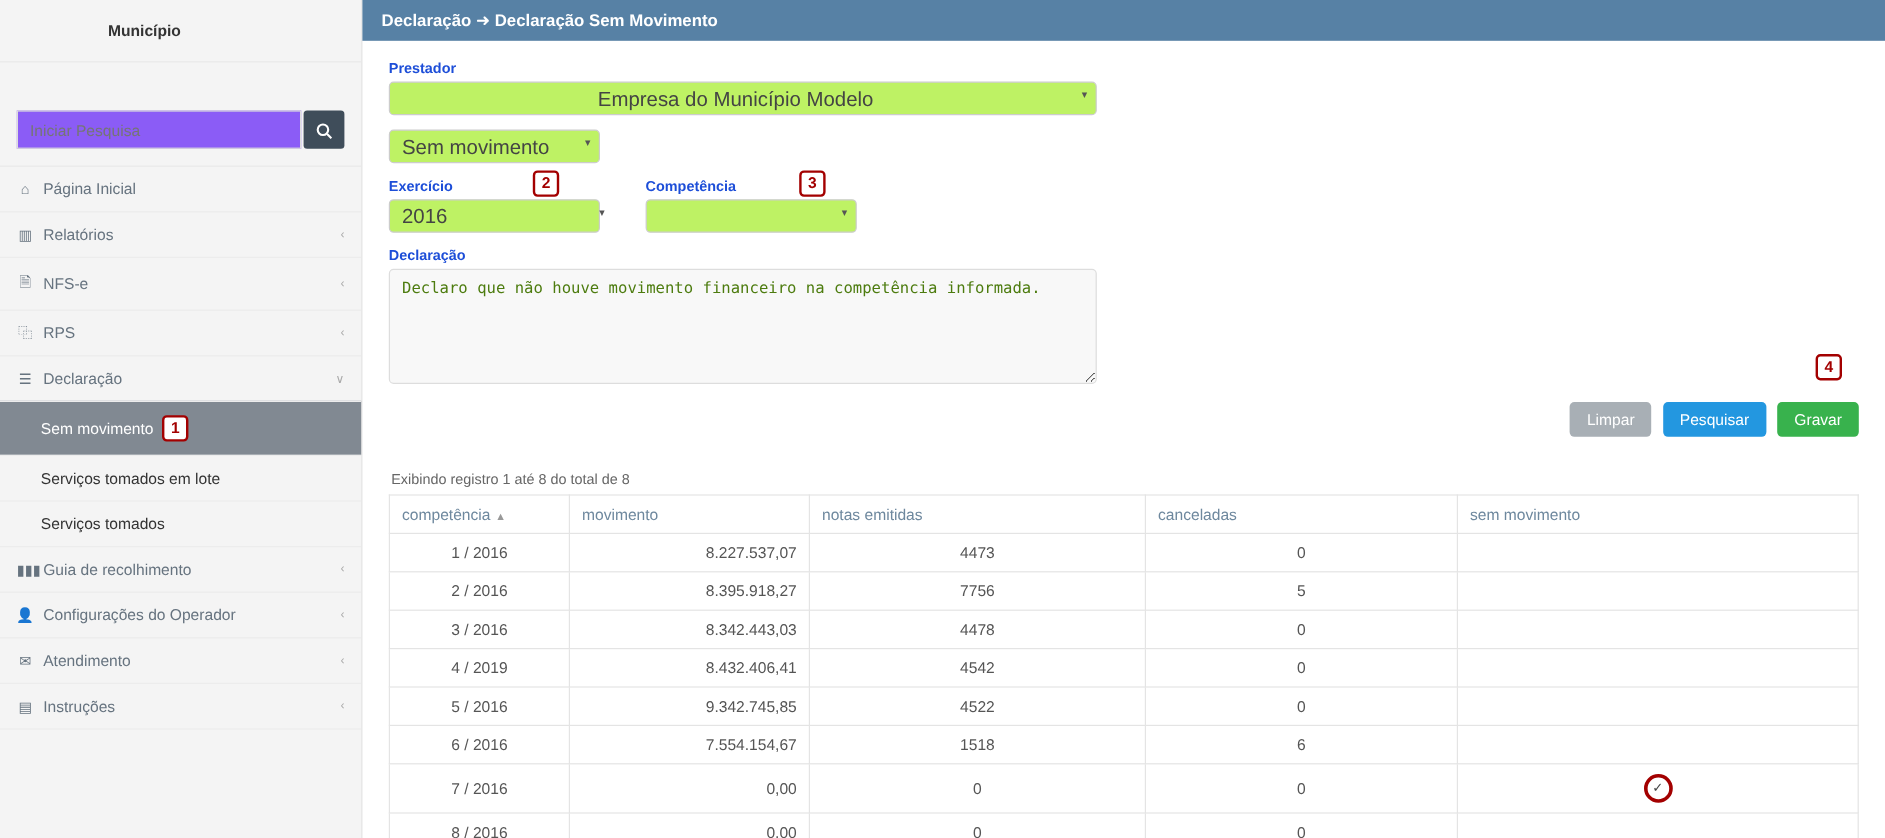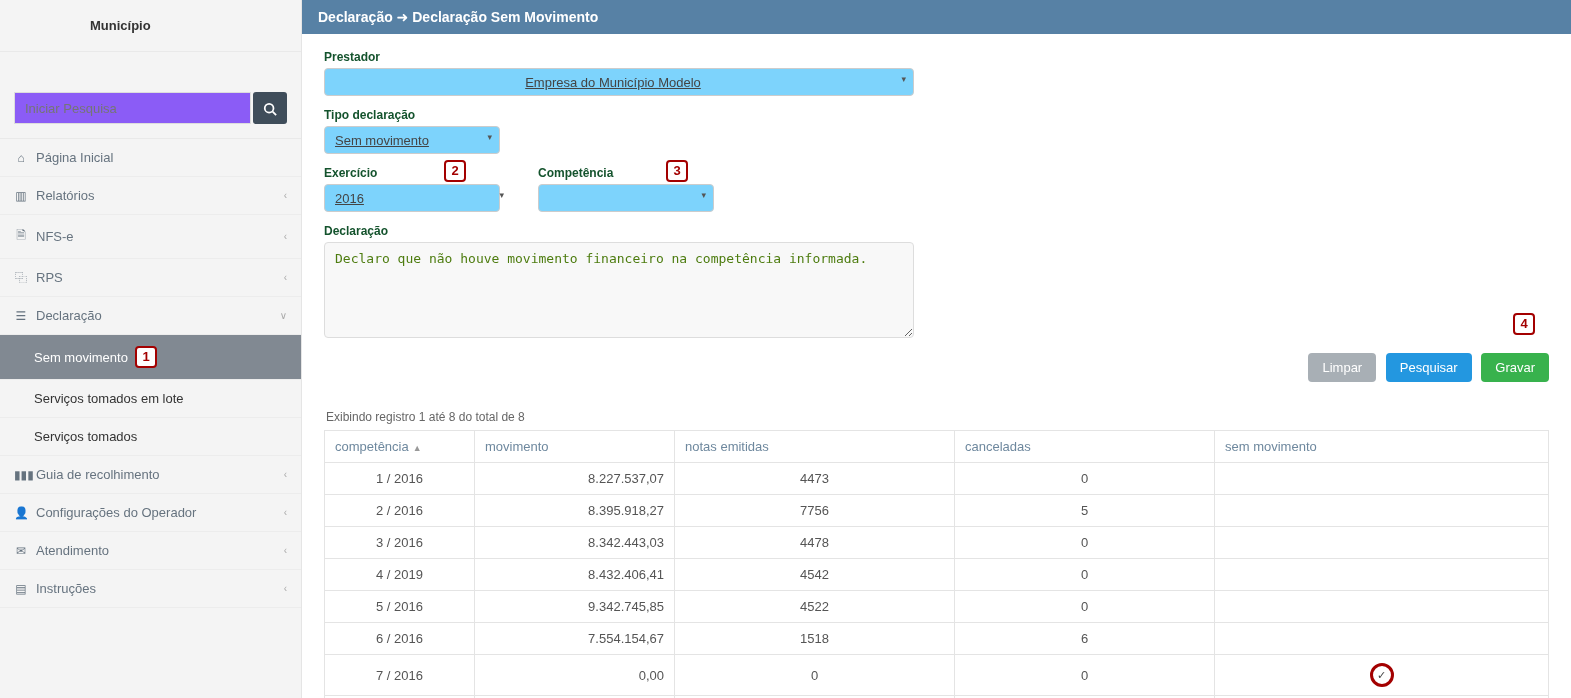--- a/index.html
+++ b/index.html
@@ -21,23 +21,23 @@
     .sb-sub { list-style: none; }
     .sb-sub > li > a { display: flex; align-items: center; padding: 11px 4px 11px 34px; color: #333; text-decoration: none; border-top: 1px solid #ececec; }
     .sb-sub > li.active > a { background: #818992; color: #fff; }
     .marker { display: inline-block; border: 2px solid #a30000; color: #a30000; border-radius: 4px; min-width: 22px; height: 22px; line-height: 18px; text-align: center; font-weight: bold; font-size: 13px; }
 
     
     .main { flex: 1; padding: 0 22px 30px 22px; }
     .page-header { background: #5781a5; color: #fff; padding: 9px 16px; font-size: 14px; margin: 0 -22px 16px -22px; }
     .page-header .bc { font-weight: bold; }
     .form-row { margin-bottom: 12px; }
-    .lbl-top { font-size: 12px; font-weight: bold; color: #14532d; margin-bottom: 4px; display: block; }
+    .lbl-top { font-size: 12px; font-weight: bold; color: #1d4ed8; margin-bottom: 4px; display: block; }
     .select-h { display: inline-block; position: relative; }
-    .select { height: 28px; border: 1px solid #ccc; border-radius: 4px; padding: 0 22px 0 10px; background: #7dd3fc; font-size: 13px; appearance: none; -webkit-appearance: none; color: #444; text-decoration: underline; }
+    .select { height: 28px; border: 1px solid #ccc; border-radius: 4px; padding: 0 22px 0 10px; background: #bef264; font-size: 17px; appearance: none; -webkit-appearance: none; color: #444; }
     .select-h::after { content: "\25BE"; position: absolute; right: 8px; top: 6px; font-size: 9px; color: #555; pointer-events: none; }
     .textarea { width: 100%; min-height: 96px; border: 1px solid #ddd; border-radius: 4px; padding: 8px 10px; font-size: 13px; resize: both; background: #f8f8f8; color: #4d7c0f; }
     .inline-fields { display: flex; gap: 26px; }
     .inline-fields .field { position: relative; }
     .marker-float { position: absolute; }
     .btn-row { text-align: right; margin-top: 6px; position: relative; }
     .btn { display: inline-block; padding: 7px 14px; border: none; border-radius: 4px; font-size: 13px; color: #fff; cursor: pointer; margin-left: 6px; }
     .btn.gray { background: #a8afb5; }
     .btn.blue { background: #2397e0; }
     .btn.green { background: #38b24d; }
@@ -159,21 +159,20 @@
 
     <div style="max-width:590px;">
       <div class="form-row">
         <label class="lbl-top">Prestador</label>
         <div class="select-h" style="width:100%;">
           <select class="select" style="width:100%; text-align:center;"><option>Empresa do Município Modelo</option></select>
         </div>
       </div>
 
       <div class="form-row">
-        <label class="lbl-top">Tipo declaração</label>
         <div class="select-h" style="width:176px;">
           <select class="select" style="width:176px;"><option>Sem movimento</option></select>
         </div>
       </div>
 
       <div class="form-row inline-fields">
         <div class="field">
           <label class="lbl-top">Exercício</label>
           <div class="select-h" style="width:188px;">
             <select class="select" style="width:176px;"><option>2016</option></select>

